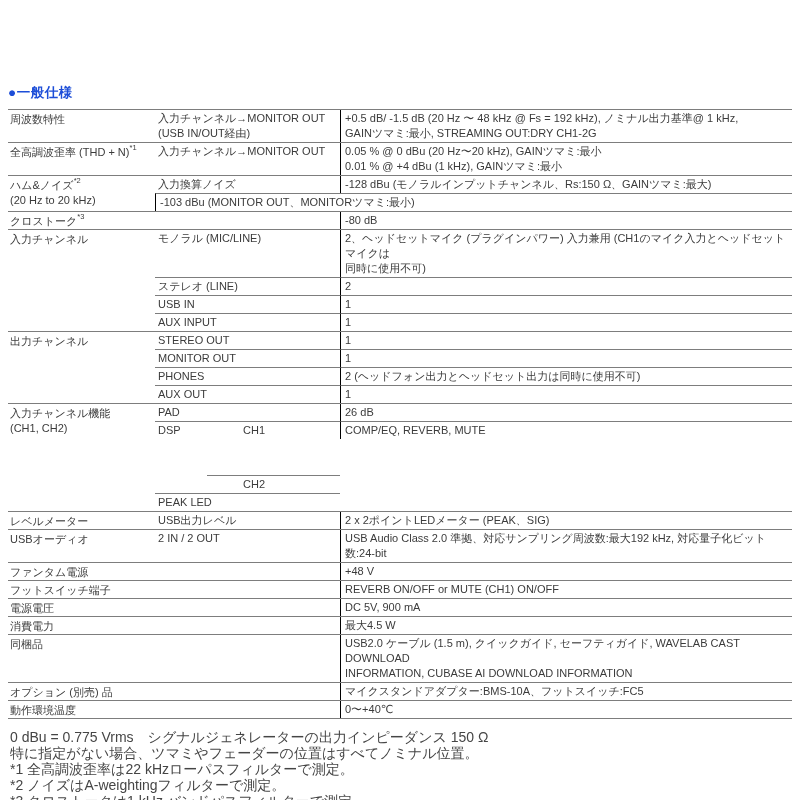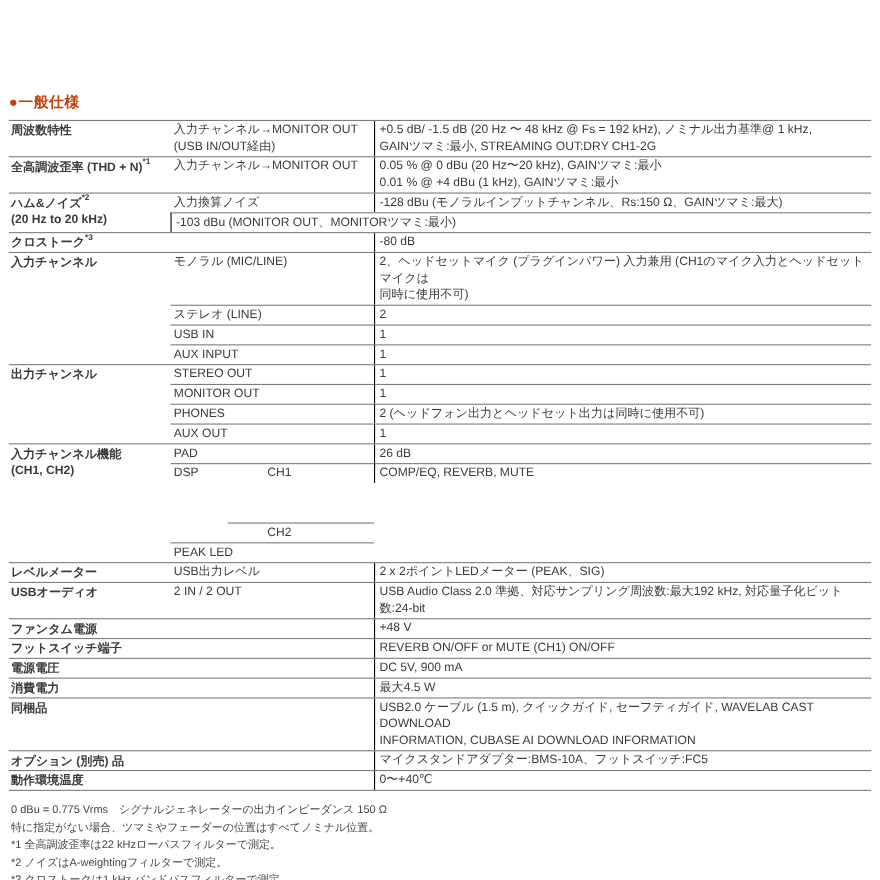--- a/index.html
+++ b/index.html
@@ -5,38 +5,38 @@
   * { margin:0; padding:0; box-sizing:border-box; }
   html,body { background:#ffffff; }
   body {
     width:800px; height:800px; overflow:hidden;
     font-family:"Liberation Sans","DejaVu Sans",sans-serif;
     color:#3b3b3b;
     -webkit-font-smoothing:antialiased;
   }
   .page { padding:84px 8px 0 8px; }
   .section-title {
-    font-size:13.5px; font-weight:bold; color:#c2410c;
+    font-size:13.5px; font-weight:bold; color:#1d4ed8;
     letter-spacing:0.5px; margin-bottom:7px;
   }
   .spec-table { width:784px; border-bottom:1px solid #7d7d7d; }
   .row { display:flex; min-height:17px; font-size:11px; line-height:15px; }
   .row.full { border-top:1px solid #7d7d7d; }
   .c1 { width:147px; flex:none; position:relative; }
-  .c1-in { position:absolute; left:2px; top:1.5px; right:2px;font-weight:bold; }
+  .c1-in { position:absolute; left:2px; top:1.5px; right:2px; }
   .c2 { width:185px; flex:none; padding:1px 4px 1px 3px; }
   .c2.split { display:flex; padding:0; }
   .c2a { width:52px; flex:none; padding:1px 0 1px 3px; }
   .c2b { flex:1; padding:1px 0 1px 36px; }
   .c3 { flex:1; border-left:1px solid #000000; padding:1px 6px 1px 4px; }
   .row.sub > .c2, .row.sub > .c3 { border-top:1px solid #7d7d7d; }
   .row.sub2 > .c3, .row.sub2 > .c2 > .c2b { border-top:1px solid #7d7d7d;margin-top:36px; }
   sup { font-size:7.5px; line-height:0; position:relative; top:-0.5px; }
   .footnotes { margin-top:10px; padding-left:2px; }
-  .footnote { font-size:10px; line-height:16px; color:#454545; }
+  .footnote { font-size:14px; line-height:16px; color:#454545; }
 </style>
 </head>
 <body>
 
 <div class="page">
   <div class="section-title">●一般仕様</div>
   <div class="spec-table" id="spec-table">
       <div class="row full">
         <div class="c1">
           <div class="c1-in"><span>周波数特性</span></div>

